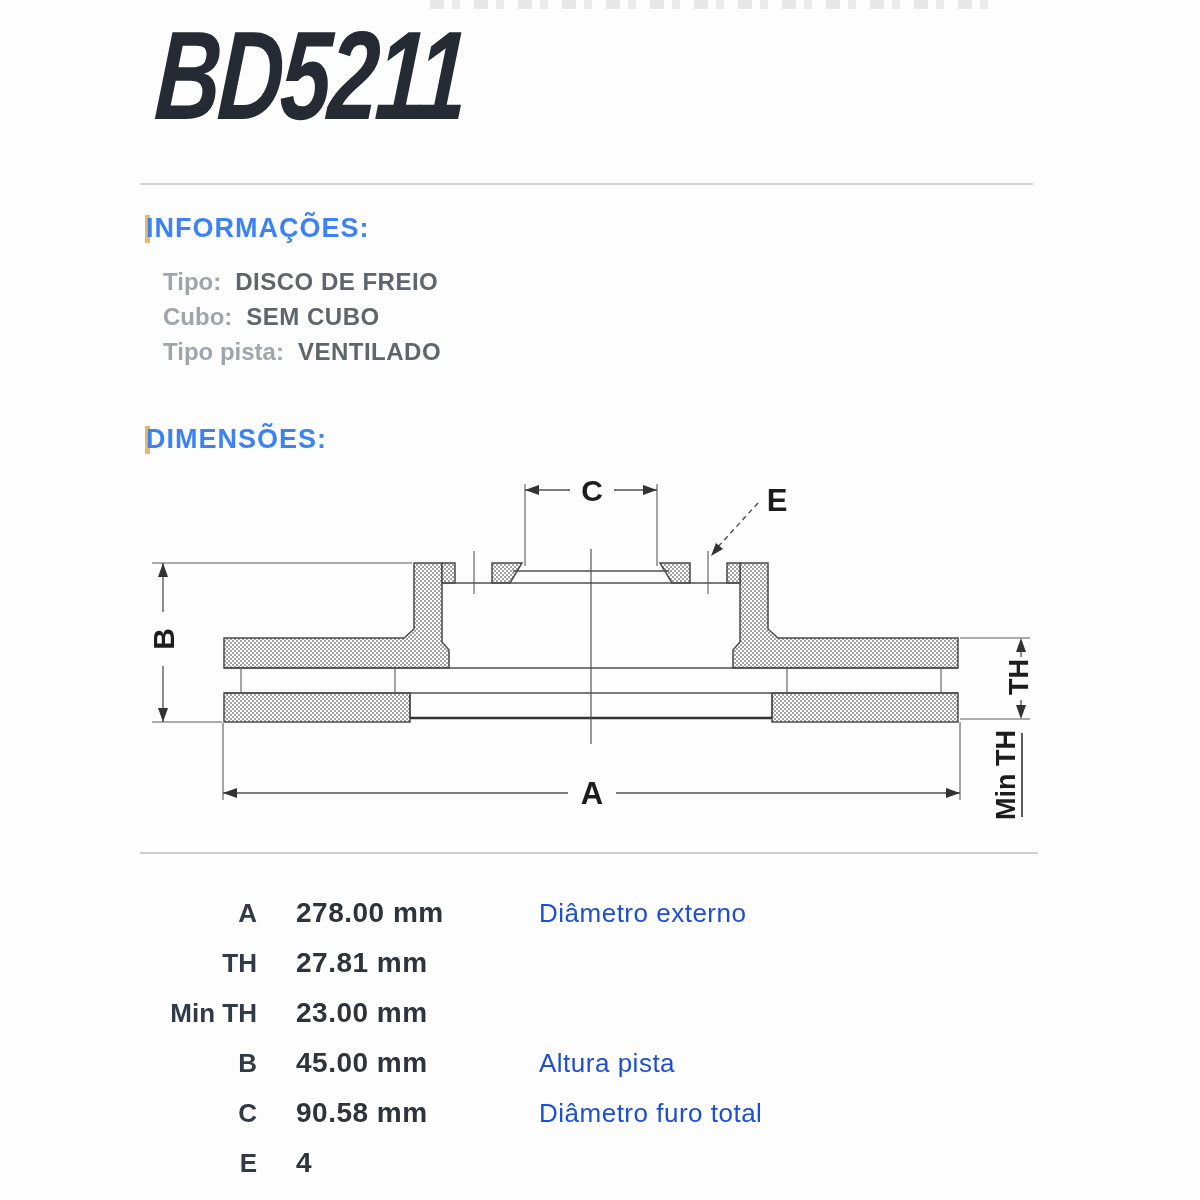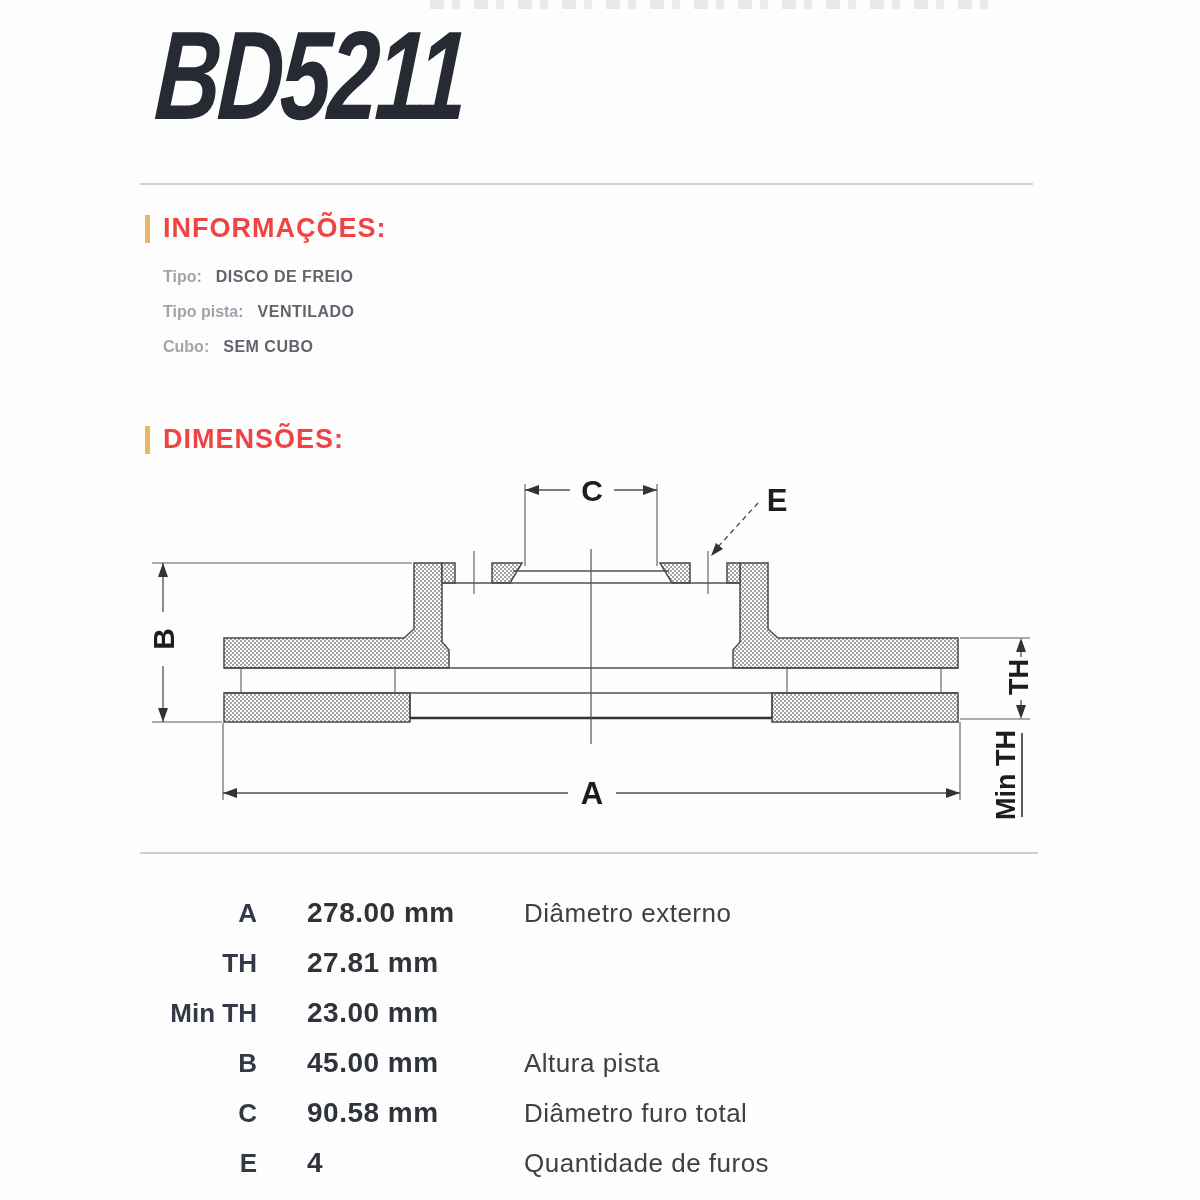--- a/index.html
+++ b/index.html
@@ -18,41 +18,41 @@
     transform:scaleX(.72) skewX(-5deg);transform-origin:left top;
   }
   .divider{position:absolute;left:140px;height:2px;background:#d2d2d2;}
   .divider.d1{top:183px;width:893px;}
   .divider.d2{top:852px;width:898px;background:#cfcfcf;}
   .sec-head{position:absolute;left:145px;height:30px;}
   .sec-head.info-head{top:213px;}
   .sec-head.dims-head{top:424px;}
   .accent-bar{position:absolute;left:0;top:2px;width:5px;height:28px;background:#eab766;}
   .sec-title{
-    position:absolute;left:18px;top:0;margin:0;white-space:nowrap;
-    font-size:27px;font-weight:700;color:#ef4444;letter-spacing:1px;
+    position:absolute;left:1px;top:0;margin:0;white-space:nowrap;
+    font-size:27px;font-weight:700;color:#3b82f6;letter-spacing:1px;
   }
   .info-rows{position:absolute;left:163px;top:268px;}
-  .info-row{height:35px;font-size:16px;white-space:nowrap;}
+  .info-row{height:35px;font-size:24px;white-space:nowrap;}
   .info-label{font-weight:700;color:#a0a4ab;margin-right:14px;}
   .info-value{font-weight:700;color:#60656c;letter-spacing:.5px;}
   .diagram{position:absolute;left:0;top:0;width:1200px;height:1200px;}
   .spec-table{position:absolute;left:0;top:888px;width:1200px;}
   .trow{position:relative;height:50px;}
   .tcode{
     position:absolute;left:0;top:50%;transform:translateY(-50%);
     width:257px;text-align:right;font-size:26px;font-weight:700;color:#333a47;white-space:nowrap;
   }
   .tval{
-    position:absolute;left:307px;top:50%;transform:translateY(-50%);
+    position:absolute;left:296px;top:50%;transform:translateY(-50%);
     font-size:28px;font-weight:700;color:#2f333a;white-space:nowrap;letter-spacing:.5px;
   }
   .tdesc{
-    position:absolute;left:524px;top:50%;transform:translateY(-50%);
-    font-size:26px;font-weight:400;color:#404040;white-space:nowrap;letter-spacing:.5px;
+    position:absolute;left:539px;top:50%;transform:translateY(-50%);
+    font-size:26px;font-weight:400;color:#1d4ed8;white-space:nowrap;letter-spacing:.5px;
   }
 </style>
 </head>
 <body>
 
 <div class="page">
 
   <div class="top-artifact"></div>
 
   <h1 class="logo">BD5211</h1>
@@ -62,24 +62,24 @@
   <div class="sec-head info-head">
     <span class="accent-bar"></span>
     <h2 class="sec-title">INFORMAÇÕES:</h2>
   </div>
 
   <div class="info-rows">
     <div class="info-row">
       <span class="info-label">Tipo:</span><span class="info-value">DISCO DE FREIO</span>
     </div>
     <div class="info-row">
+      <span class="info-label">Cubo:</span><span class="info-value">SEM CUBO</span>
+    </div>
+    <div class="info-row">
       <span class="info-label">Tipo pista:</span><span class="info-value">VENTILADO</span>
-    </div>
-    <div class="info-row">
-      <span class="info-label">Cubo:</span><span class="info-value">SEM CUBO</span>
     </div>
   </div>
 
   <div class="sec-head dims-head">
     <span class="accent-bar"></span>
     <h2 class="sec-title">DIMENSÕES:</h2>
   </div>
 
   <svg class="diagram" viewBox="0 0 1200 1200" xmlns="http://www.w3.org/2000/svg">
     <defs>
@@ -216,17 +216,16 @@
       <span class="tdesc">Altura pista</span>
     </div>
     <div class="trow">
       <span class="tcode">C</span>
       <span class="tval">90.58 mm</span>
       <span class="tdesc">Diâmetro furo total</span>
     </div>
     <div class="trow">
       <span class="tcode">E</span>
       <span class="tval">4</span>
-      <span class="tdesc">Quantidade de furos</span>
     </div>
   </div>
 
 </div>
 
 </body></html>

